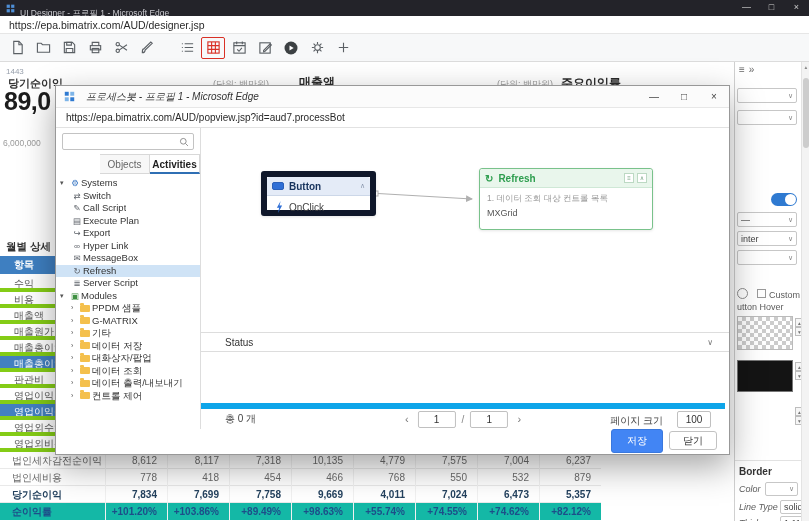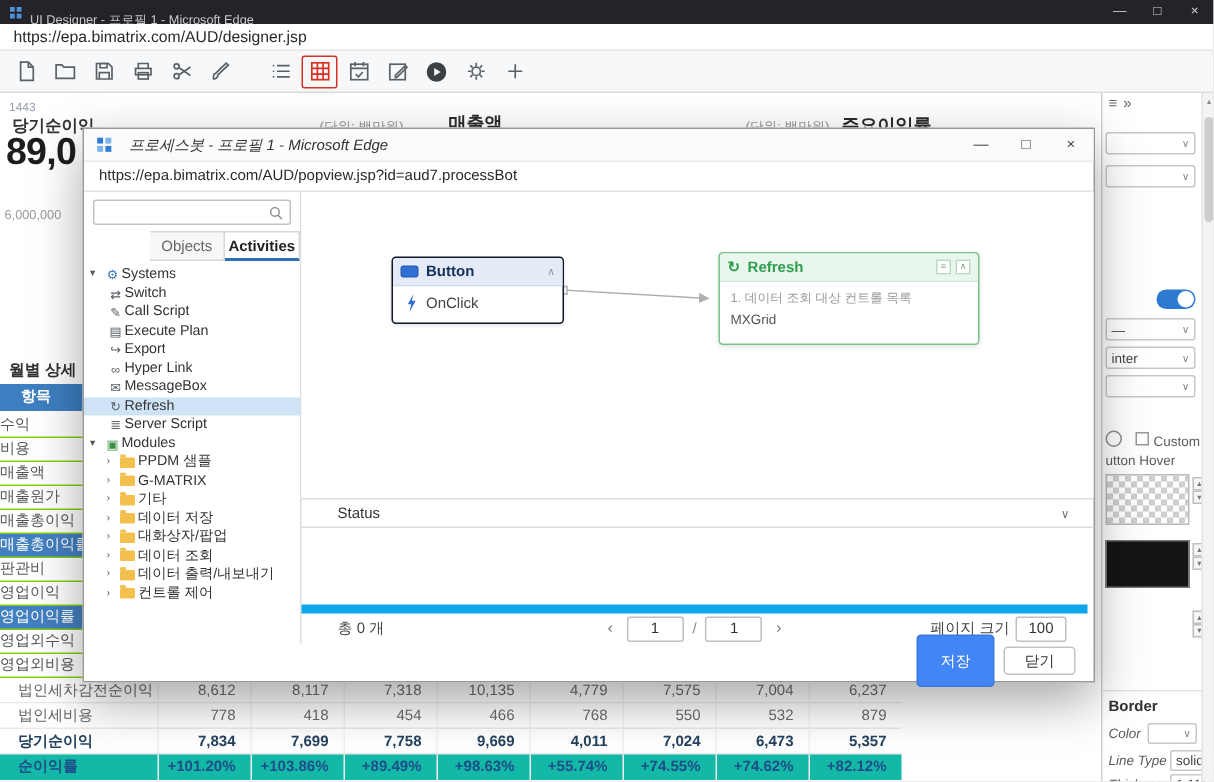--- a/index.html
+++ b/index.html
@@ -26,21 +26,21 @@
   .ruler{top:5px;left:6px;font-size:8px;color:#98a0ac;}
   .kpi-title{top:14px;left:8px;font-size:11px;font-weight:bold;color:#333;}
   .kpi-value{top:25px;left:4px;font-size:25px;font-weight:bold;color:#1d1d1d;letter-spacing:-0.5px;}
   .unit-left{top:16px;left:213px;font-size:9px;color:#979797;}
   .mid-title{top:12px;left:299px;font-size:12px;font-weight:bold;color:#2c2c2c;}
   .unit-mid{top:16px;left:497px;font-size:9px;color:#979797;}
   .right-title{top:13px;left:561px;font-size:12px;font-weight:bold;color:#2c2c2c;}
   .axis-max{top:76px;left:3px;font-size:8.5px;color:#9b9b9b;}
   .tbl-title{top:178px;left:6px;font-size:10.5px;font-weight:bold;color:#333;}
   .hdr-cell{position:absolute;top:194px;left:0;width:105px;height:18px;background:#3e7fc1;color:#fff;font-size:10px;font-weight:bold;line-height:18px;padding-left:14px;}
-  .side-row{position:absolute;left:0;width:105px;height:16px;line-height:16px;font-size:10px;color:#555;border-bottom:1px solid #84cc16;white-space:nowrap;overflow:hidden;background:#fff;}
+  .side-row{position:absolute;left:0;width:105px;height:16px;line-height:16px;font-size:10px;color:#555;padding-left:14px;border-bottom:4px solid #84cc16;white-space:nowrap;overflow:hidden;background:#fff;}
   .side-row.hl{background:#4380c0;color:#fff;}
   .brow{position:absolute;left:0;width:601px;height:17px;line-height:17px;font-size:10px;border-bottom:1px solid #e9e9e9;white-space:nowrap;background:#fff;}
   .bl{display:inline-block;width:105px;padding-left:12px;color:#666;overflow:hidden;vertical-align:top;}
   .bv{display:inline-block;width:62px;text-align:right;padding-right:10px;color:#6c6c6c;border-left:1px solid #f1f1f1;vertical-align:top;}
   .brow.emph .bl,.brow.emph .bv{color:#24425f;font-weight:bold;}
   .brow.ratio{background:#14b8a6;border-bottom:none;}
   .brow.ratio .bl,.brow.ratio .bv{color:#1d4e89;font-weight:bold;}
 
   
   .props{position:absolute;top:62px;left:734px;width:75px;height:459px;background:#fff;border-left:1px solid #d0d0d0;overflow:hidden;}
@@ -87,21 +87,21 @@
   .tico.sys{color:#3b78c4;}
   .tico.mod{color:#3f9142;}
   .folder{flex:0 0 12px;position:relative;height:7px;margin-right:0;}
   .folder i{position:absolute;left:0;top:0;width:10px;height:7px;background:#f4c04d;border-radius:1px;display:block;}
   .folder i:before{content:"";position:absolute;top:-2px;left:0;width:4px;height:2px;background:#f4c04d;border-radius:1px 1px 0 0;}
   .tlabel{overflow:hidden;}
 
   .rcol{flex:1;position:relative;}
   .canvas{position:absolute;top:0;left:0;right:0;height:204px;background:#fff;overflow:hidden;}
   .node{position:absolute;background:#fff;border-radius:3px;box-shadow:0 1px 3px rgba(0,0,0,.10);}
-  .node-btn{left:60px;top:43px;width:115px;height:45px;border:1px solid #0f172a;}
+  .node-btn{left:60px;top:43px;width:115px;height:45px;border:6px solid #0f172a;}
   .node-btn .nhead{background:#e4ebf7;border-bottom:1px solid #ccd7e8;}
   .nhead{height:19px;display:flex;align-items:center;padding:0 5px;border-radius:3px 3px 0 0;}
   .btn-glyph{width:12px;height:8px;background:#2f6fd6;border:1px solid #2a5fb8;border-radius:2px;margin-right:5px;}
   .ntitle{font-size:10px;font-weight:bold;color:#16325c;flex:1;}
   .ncol{font-size:7px;color:#8a97ad;}
   .nbody{padding:5px 8px;font-size:10px;color:#444;display:flex;align-items:center;}
   .node-ref{left:278px;top:40px;width:174px;height:62px;border:1px solid #79c28b;}
   .node-ref .nhead{background:#e9f6ec;border-bottom:1px solid #cfe8d6;}
   .node-ref .ntitle{color:#2e9e4f;}
   .ref-glyph{font-size:10px;color:#2e9e4f;margin-right:5px;font-weight:bold;}
@@ -112,24 +112,24 @@
   .wire{position:absolute;left:0;top:0;}
 
   .status-band{position:absolute;top:204px;left:0;right:0;height:20px;border-top:1px solid #ddd;border-bottom:1px solid #ddd;display:flex;align-items:center;padding-left:24px;font-size:10px;color:#333;}
   .sb-chev{position:absolute;right:16px;font-size:8px;color:#777;}
   .dfooter{position:absolute;top:275px;left:0;right:4px;height:26px;border-top:6px solid #0ea5e9;display:flex;align-items:center;font-size:10px;color:#444;}
   .total{padding-left:24px;}
   .pager{position:absolute;left:50%;transform:translateX(-50%);display:flex;align-items:center;gap:6px;}
   .pg-btn{color:#777;font-size:11px;padding:0 3px;}
   .pg-box{width:38px;height:17px;border:1px solid #c0c0c0;border-radius:2px;text-align:center;line-height:16px;font-size:10px;color:#333;background:#fff;display:inline-block;}
   .pg-sep{color:#888;}
-  .psize{position:absolute;right:14px;display:flex;align-items:center;gap:4px;}
+  .psize{position:absolute;right:14px;display:flex;align-items:flex-end;gap:14px;}
   .psize .pg-box{width:34px;}
   .dbuttons{position:absolute;bottom:0;left:0;right:0;height:27px;display:flex;justify-content:flex-end;align-items:center;gap:6px;padding-right:12px;}
-  .btn-save{width:52px;height:35px;background:#4285f4;color:#fff;border:1px solid #3a78dd;border-radius:3px;font-size:10px;font-family:inherit;}
+  .btn-save{width:52px;height:24px;background:#4285f4;color:#fff;border:1px solid #3a78dd;border-radius:3px;font-size:10px;font-family:inherit;}
   .btn-close{width:48px;height:19px;background:#fff;color:#333;border:1px solid #c2c2c2;border-radius:3px;font-size:10px;font-family:inherit;}
 </style>
 </head>
 <body>
 
 <div class="screen">
 
   <div class="titlebar">
     <span class="fav">
       <svg width="9" height="9" viewBox="0 0 14 14">

